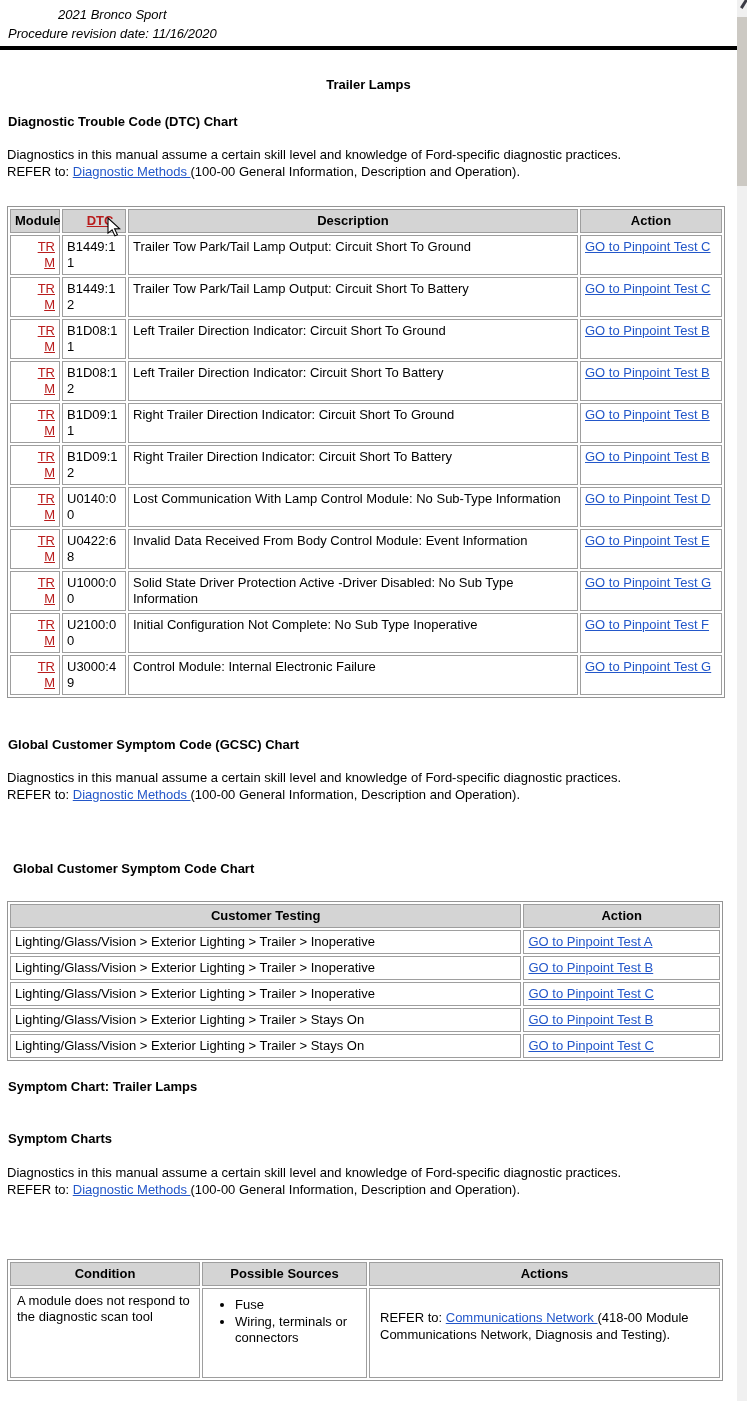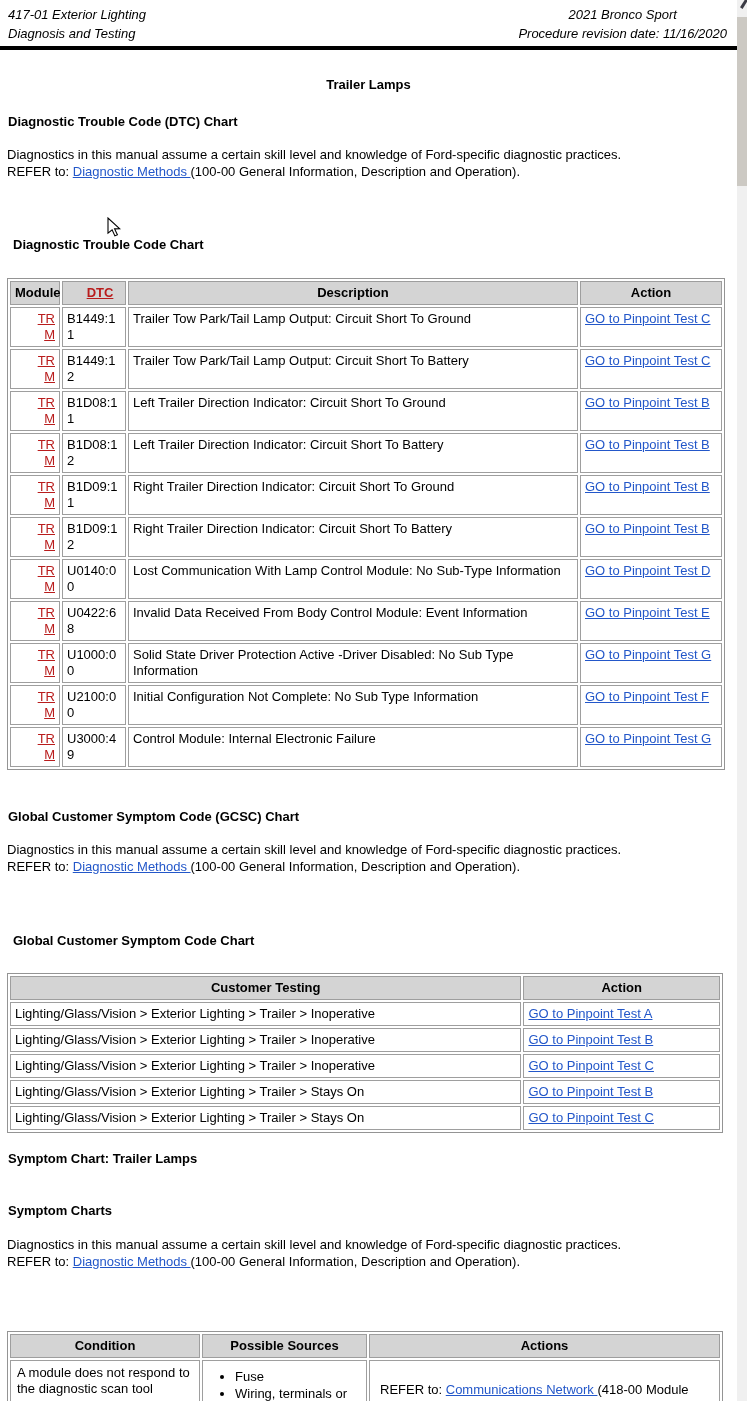--- a/index.html
+++ b/index.html
@@ -88,41 +88,36 @@
 
   
   .cursor { position: absolute; left: 107px; top: 217px; width: 14px; height: 21px; }
 </style>
 </head>
 <body>
 
 <div class="content">
 
   <div class="doc-header">
-    <div class="left">
-      <div>417-01 Exterior Lighting</div>
-      <div>Diagnosis and Testing</div>
-    </div>
     <div class="right">
       <div>2021 Bronco Sport</div>
       <div>Procedure revision date: 11/16/2020</div>
     </div>
   </div>
   <hr class="rule">
 
   <div class="page-title">Trailer Lamps</div>
 
   <div class="section-heading" style="margin-top:22px;">Diagnostic Trouble Code (DTC) Chart</div>
 
   <p class="intro">
     <span>Diagnostics in this manual assume a certain skill level and knowledge of Ford-specific diagnostic practices.</span><br>
     <span>REFER to: </span><a class="link">Diagnostic Methods </a><span>(100-00 General Information, Description and Operation).</span>
   </p>
 
-  <div class="chart-heading" style="margin-top:57px;">Diagnostic Trouble Code Chart</div>
 
   <table class="doc-table" id="dtc-table" style="margin-top:26px;">
     <colgroup>
         <col style="width:50px">
         <col style="width:64px">
         <col style="width:450px">
         <col style="width:142px">
       </colgroup>
     <thead>
       <tr>
@@ -183,21 +178,21 @@
         </tr>
         <tr>
           <td class="cell-module"><a class="dark-link">TRM</a></td>
           <td>U1000:00</td>
           <td>Solid State Driver Protection Active -Driver Disabled: No Sub Type Information</td>
           <td class="cell-action"><a class="link">GO to Pinpoint Test G</a></td>
         </tr>
         <tr>
           <td class="cell-module"><a class="dark-link">TRM</a></td>
           <td>U2100:00</td>
-          <td>Initial Configuration Not Complete: No Sub Type Information</td>
+          <td>Initial Configuration Not Complete: No Sub Type Inoperative</td>
           <td class="cell-action"><a class="link">GO to Pinpoint Test F</a></td>
         </tr>
         <tr>
           <td class="cell-module"><a class="dark-link">TRM</a></td>
           <td>U3000:49</td>
           <td>Control Module: Internal Electronic Failure</td>
           <td class="cell-action"><a class="link">GO to Pinpoint Test G</a></td>
         </tr>
       </tbody>
   </table>

